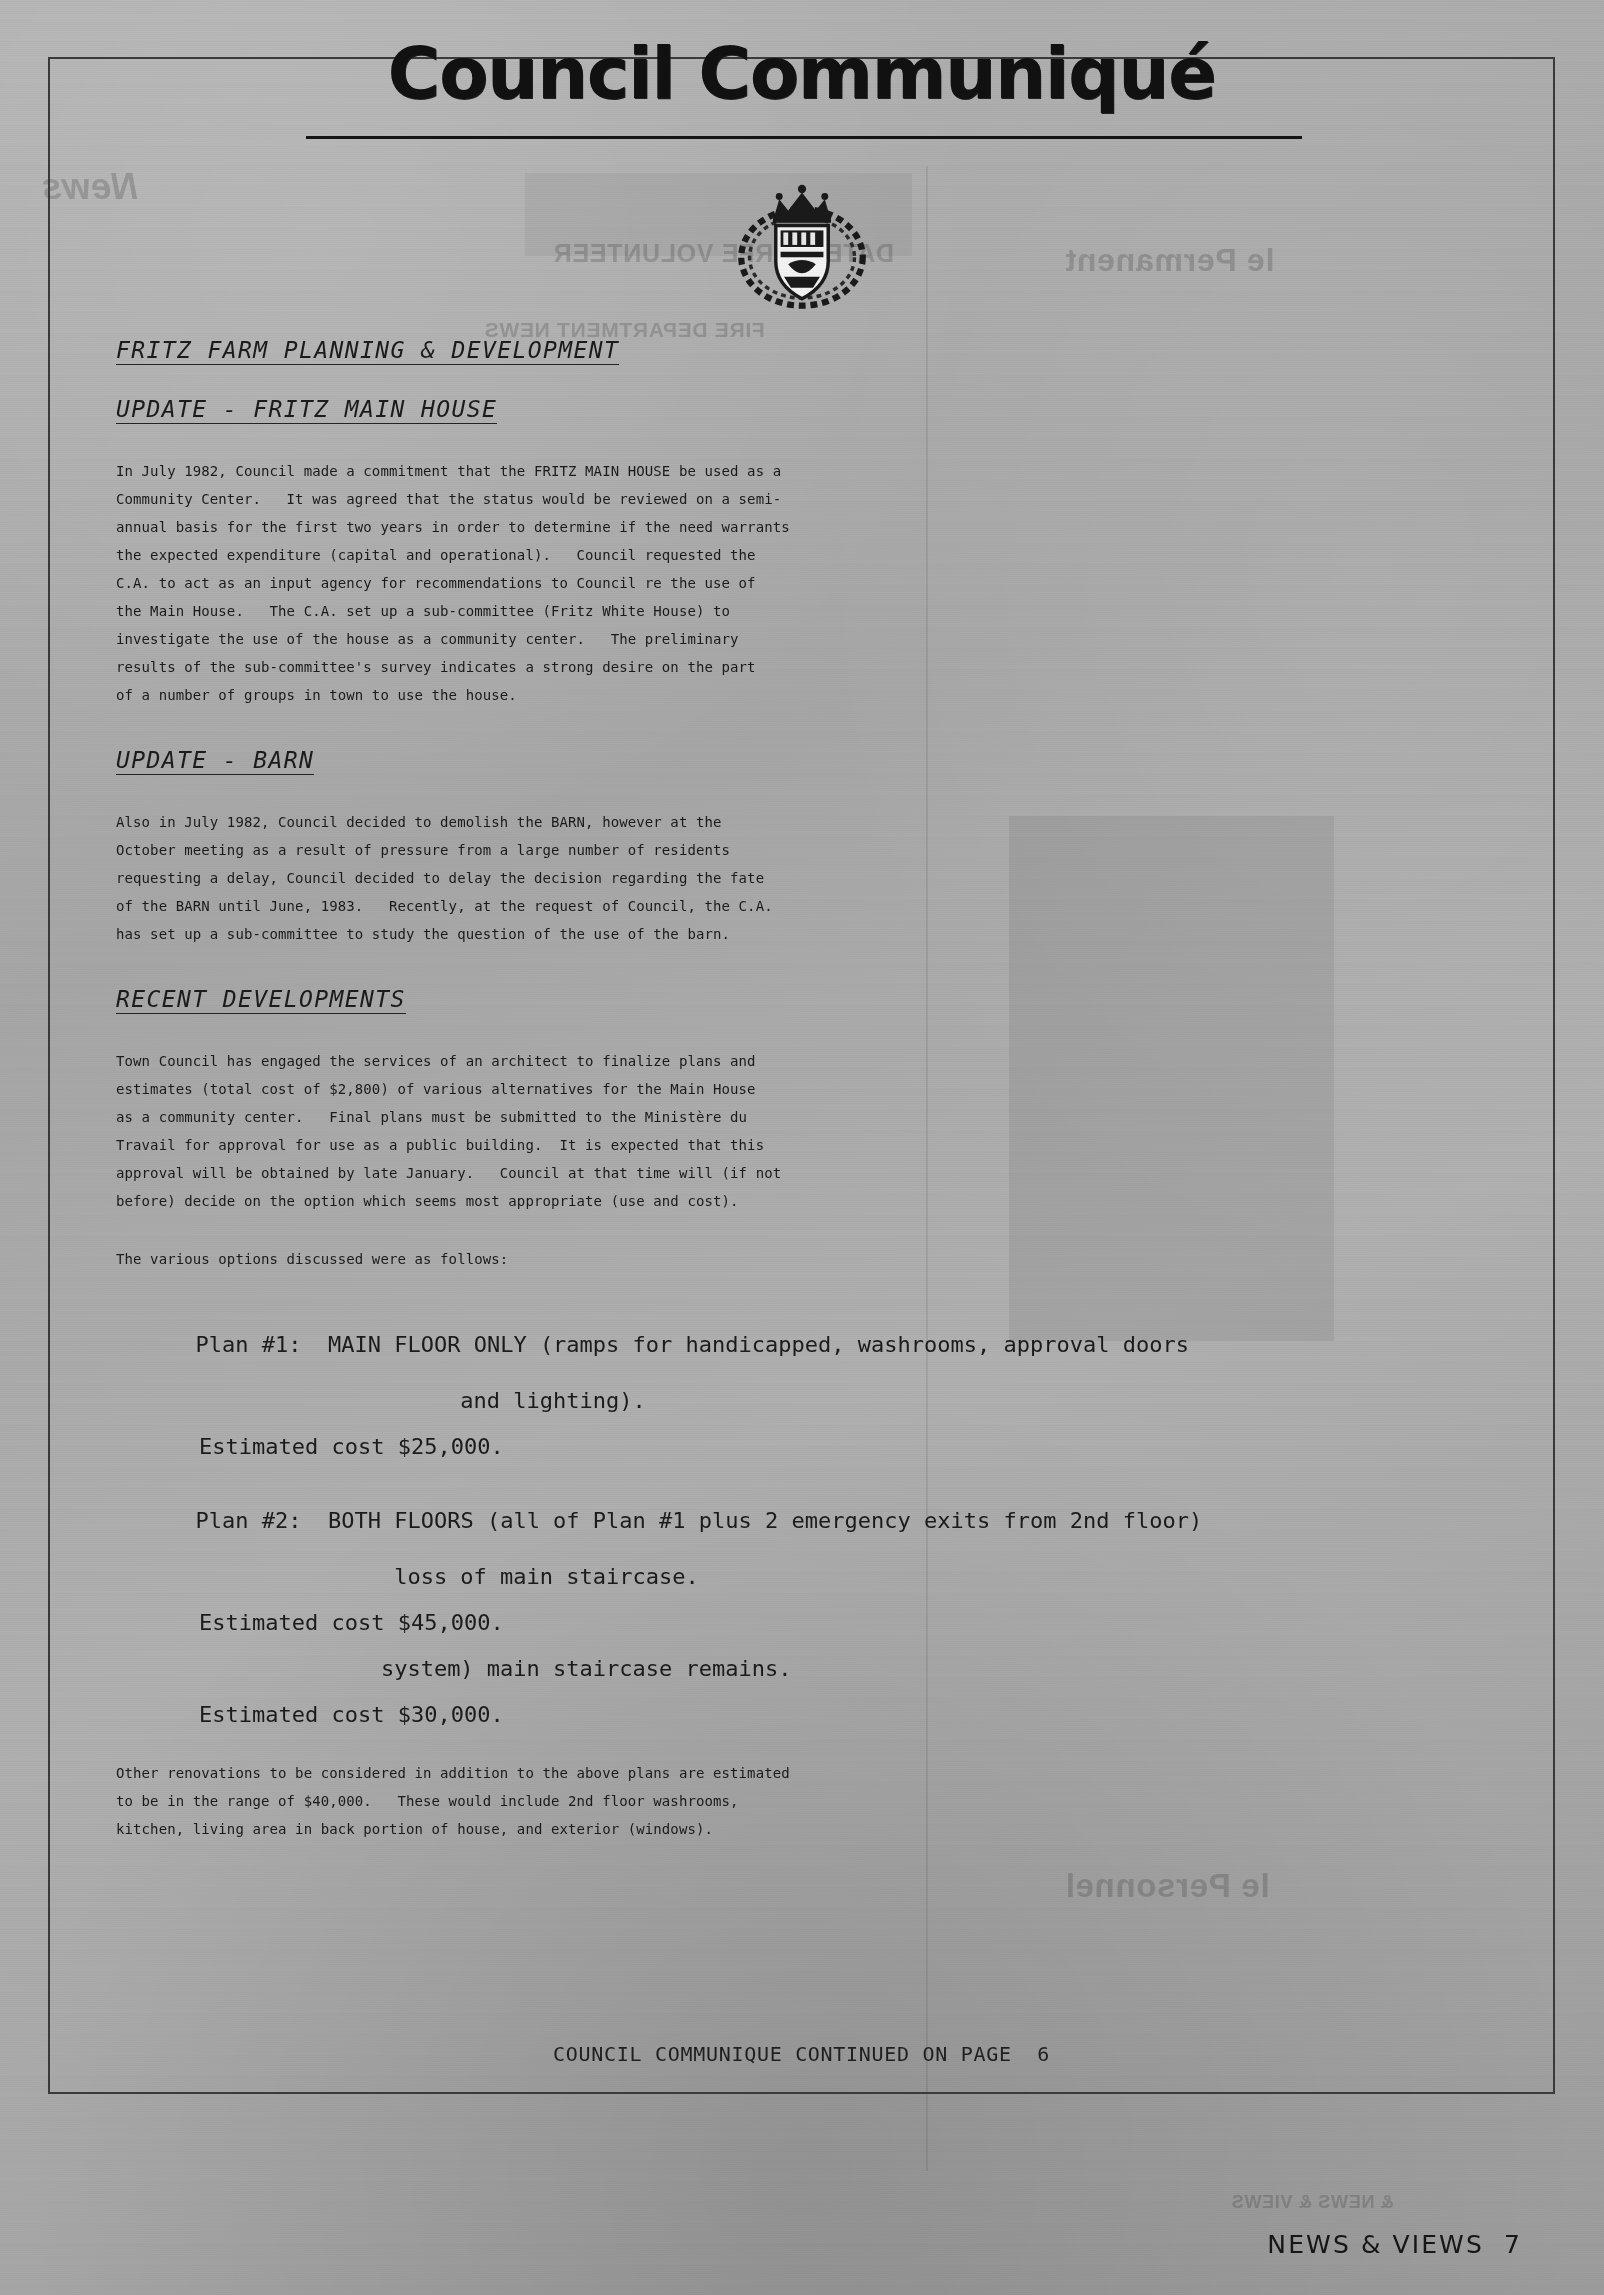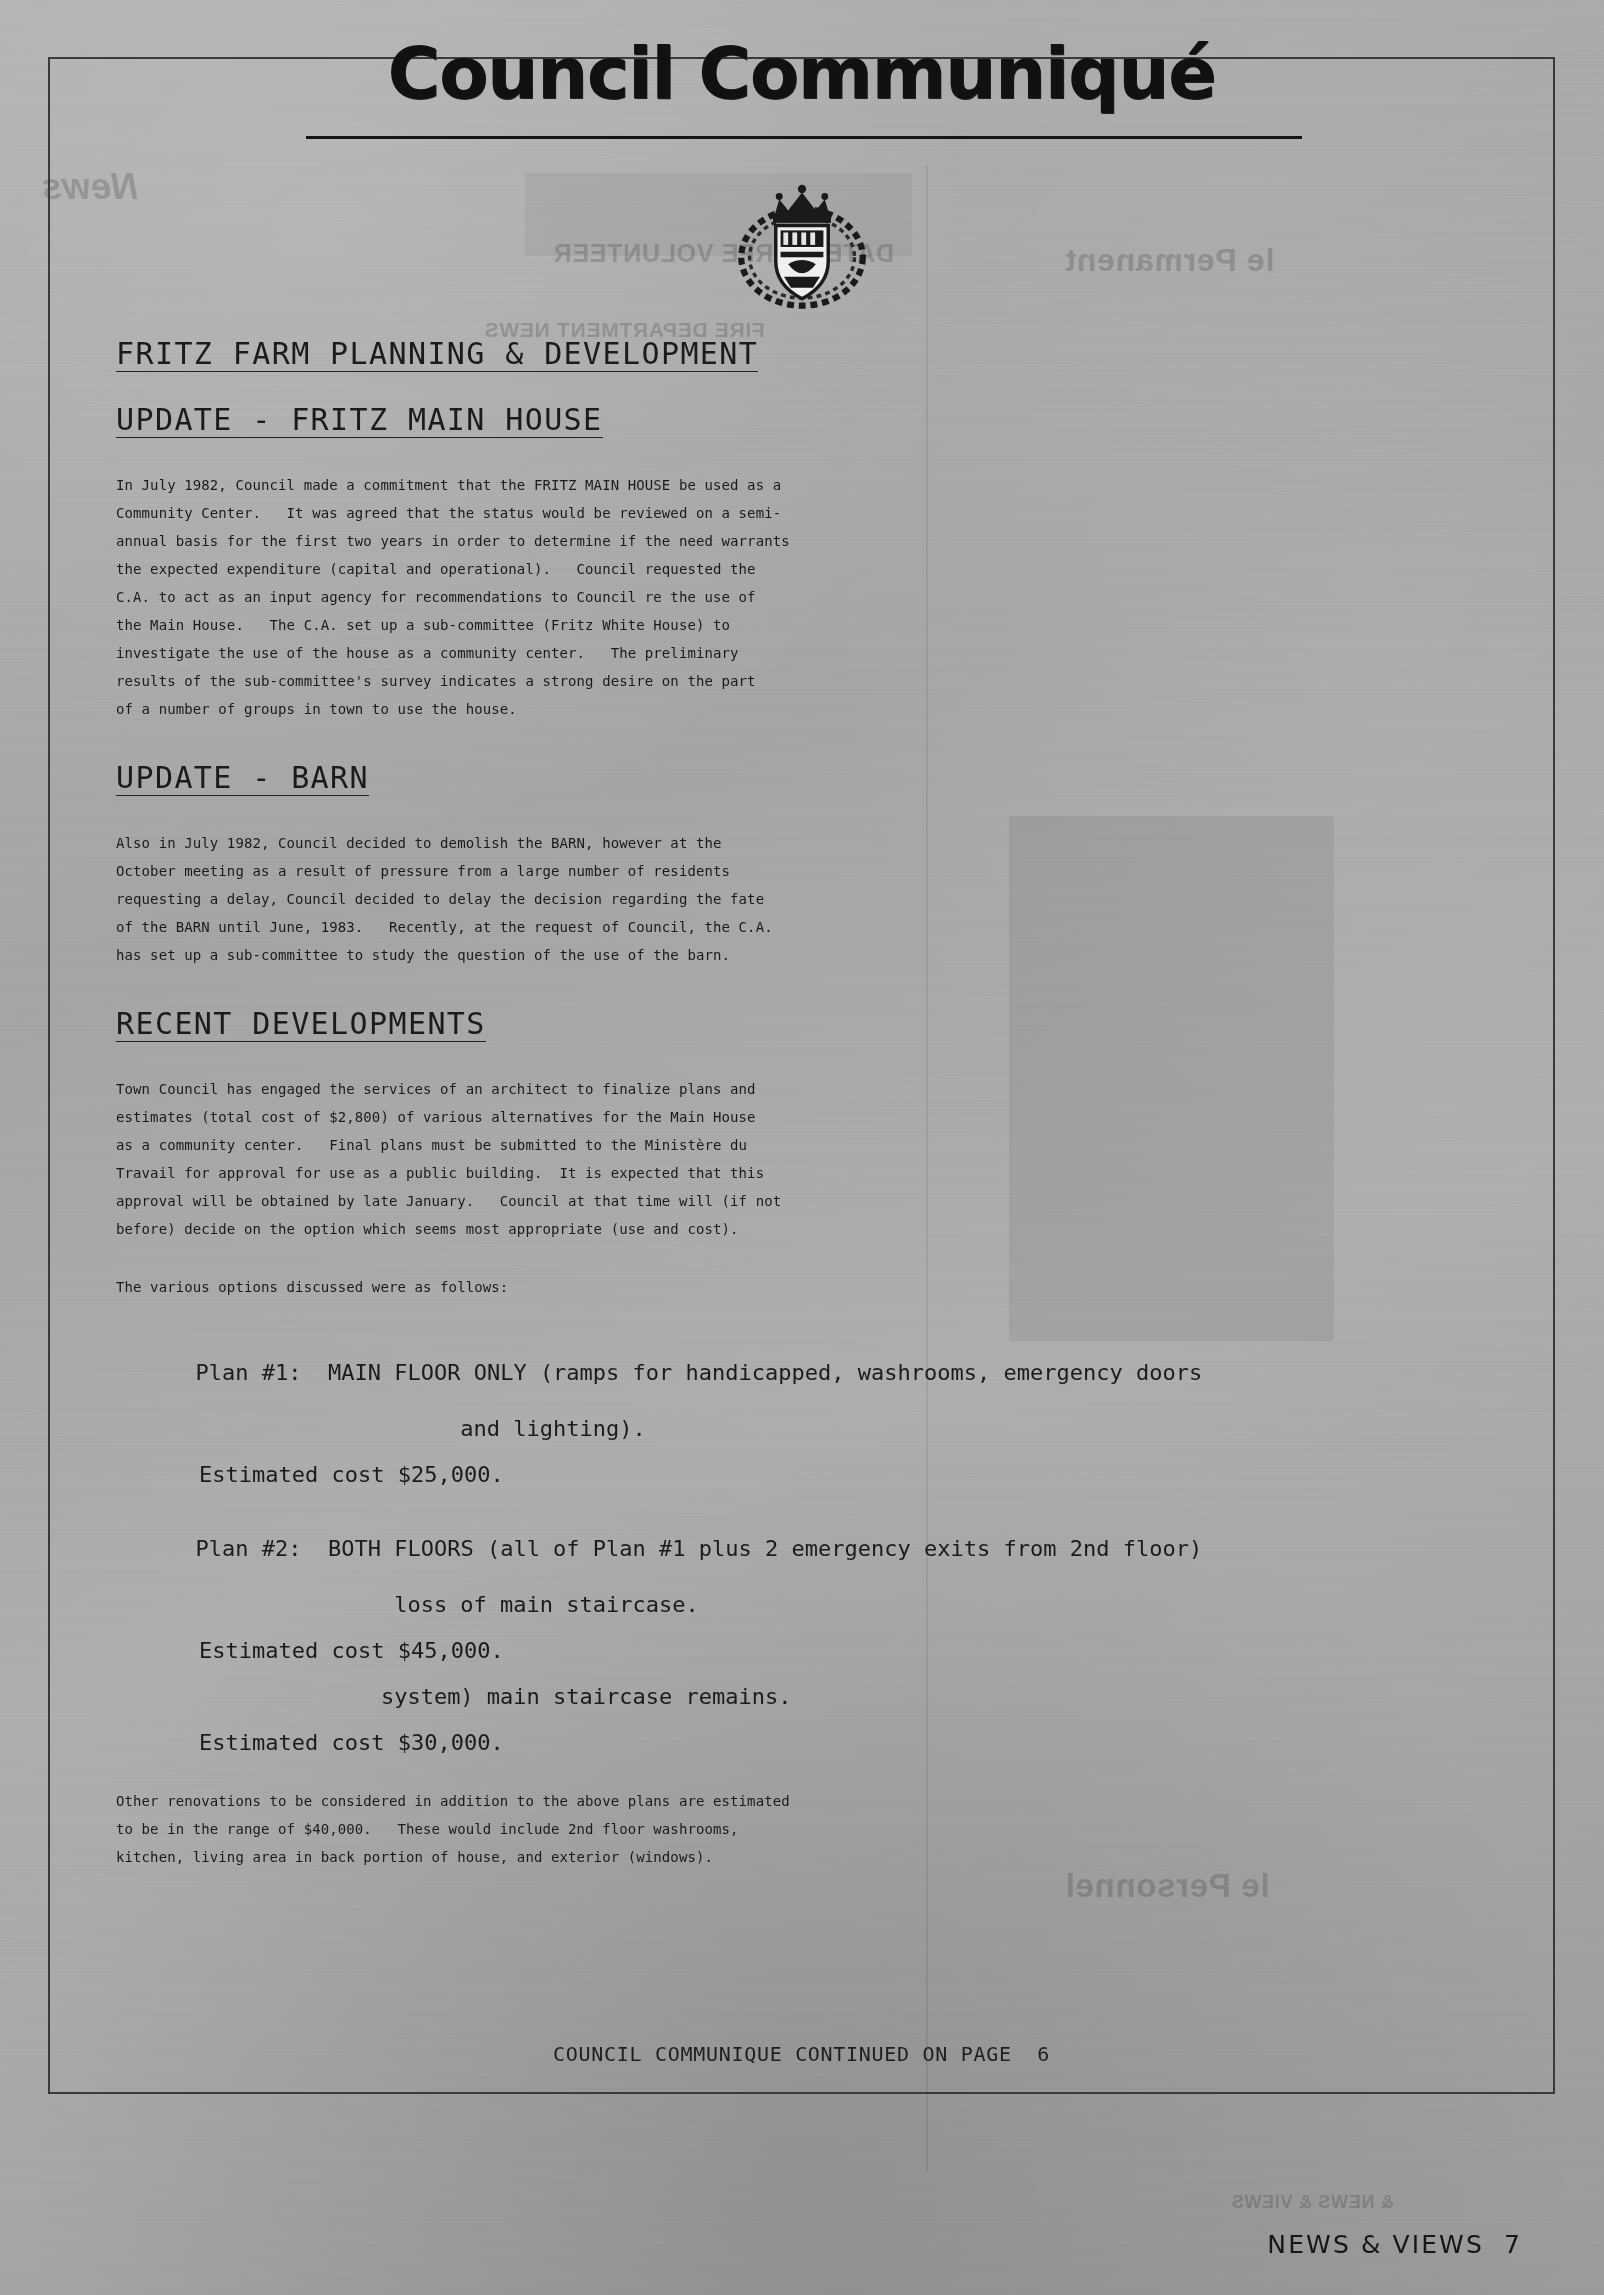--- a/index.html
+++ b/index.html
@@ -89,26 +89,27 @@
     left: 66px;
     top: 280px;
     width: 1383px;
     font-size: 22px;
     line-height: 1.0;
     color: #1b1b1b;
   }
 
   .heading {
     display: inline-block;
-    font-size: 30px;
+    font-size: 23px;
     letter-spacing: 1.4px;
     border-bottom: 1.4px solid #222;
     padding-bottom: 2.1px;
     margin-bottom: 2.8px;
     white-space: pre;
+    font-style: italic;
   }
 
   .para {
     white-space: pre;
     margin: 0;
     font-size: 14px;
     line-height: 28px;
     letter-spacing: 0.1px;
   }
 
@@ -240,21 +241,21 @@
 Travail for approval for use as a public building.  It is expected that this
 approval will be obtained by late January.   Council at that time will (if not
 before) decide on the option which seems most appropriate (use and cost).</p>
 
     <div class="gap-md"></div>
     <p class="para">The various options discussed were as follows:</p>
 
     <div class="gap-md"></div>
 
     <div class="plan-block">
-      <span>Plan #1:</span><span>  </span><span>MAIN FLOOR ONLY (ramps for handicapped, washrooms, emergency doors</span>
+      <span>Plan #1:</span><span>  </span><span>MAIN FLOOR ONLY (ramps for handicapped, washrooms, approval doors</span>
     </div>
     <div class="plan-block">                          and lighting).</div>
     <div class="gap-sm"></div>
     <div class="plan-cost">Estimated cost $25,000.</div>
 
     <div class="gap-sm"></div>
 
     <div class="plan-block">
       <span>Plan #2:</span><span>  </span><span>BOTH FLOORS (all of Plan #1 plus 2 emergency exits from 2nd floor)</span>
     </div>

